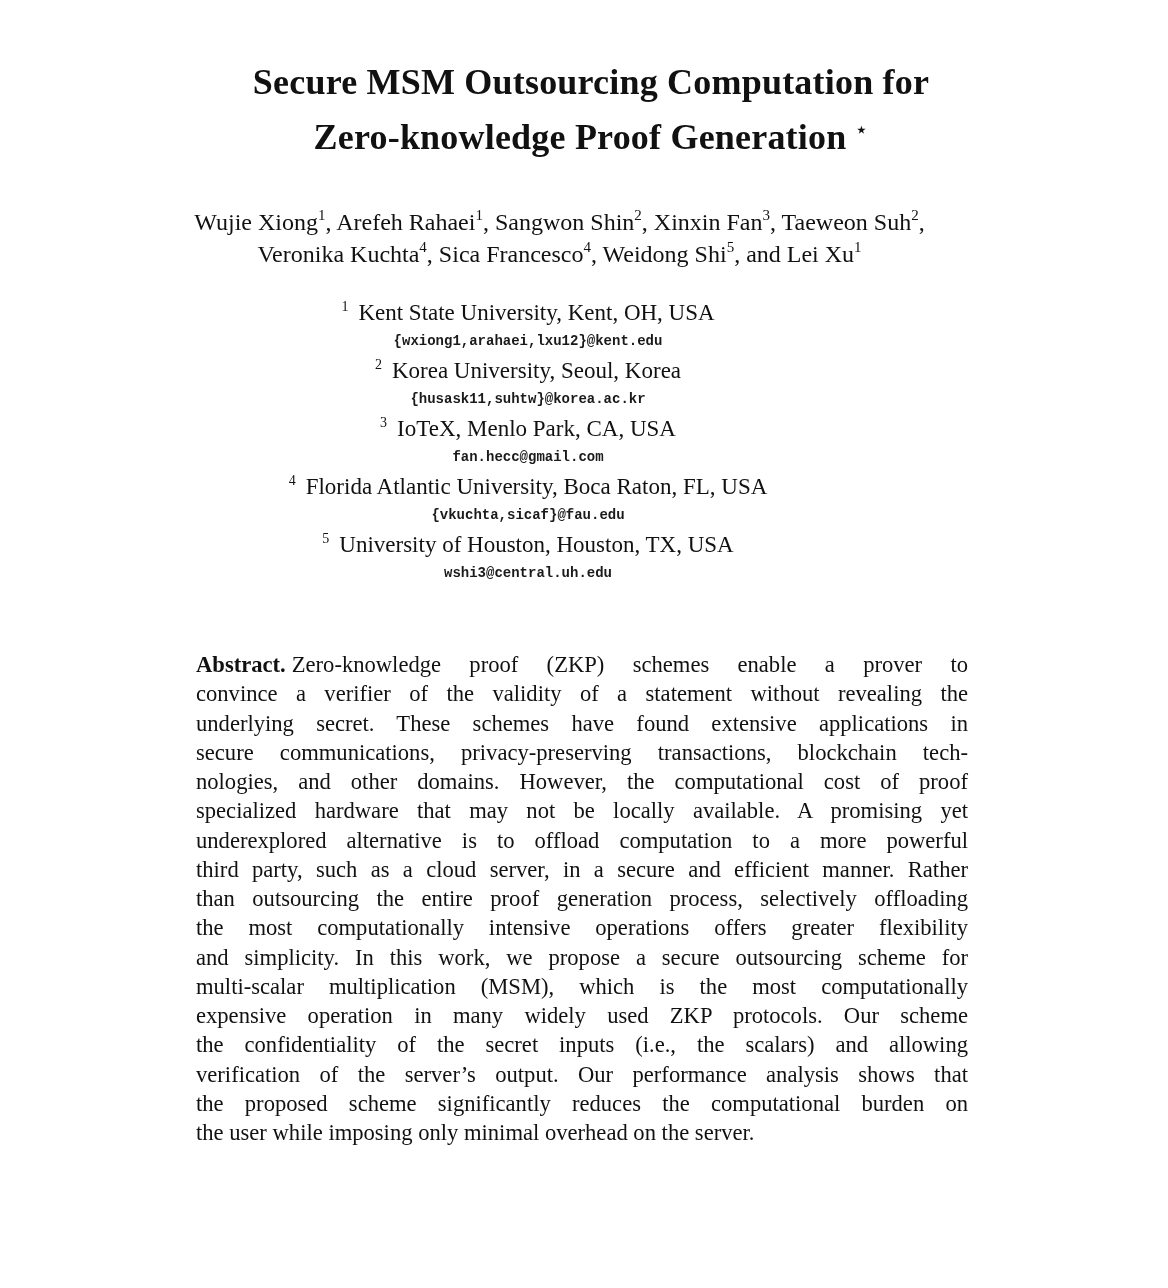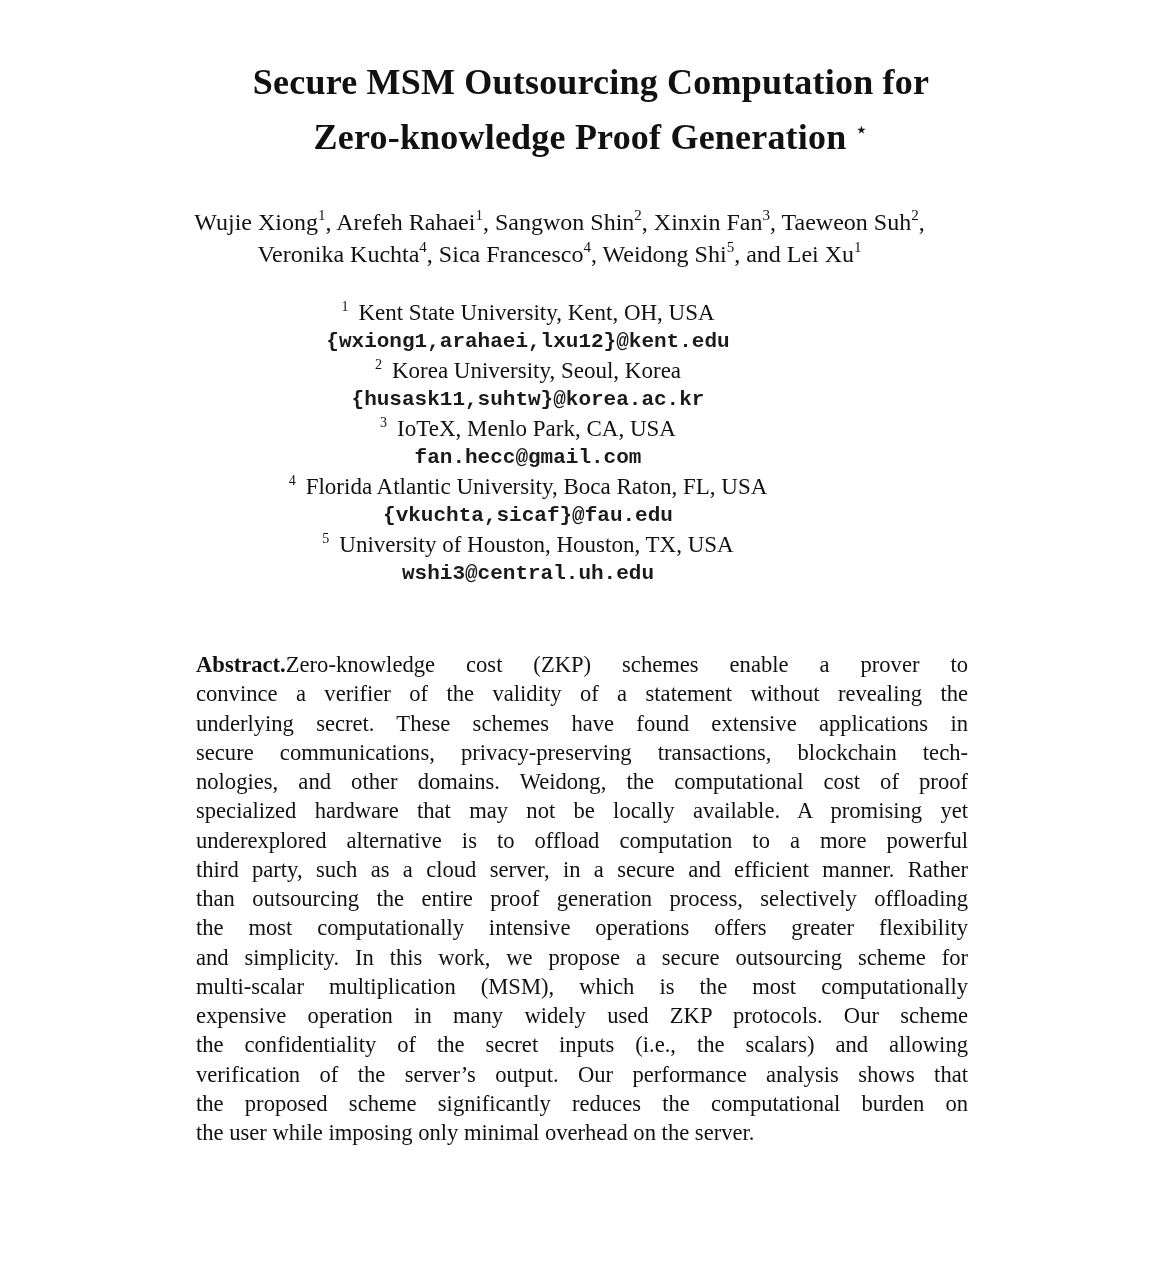--- a/index.html
+++ b/index.html
@@ -30,33 +30,33 @@
   .affils {
     position: absolute; left: 0; width: 1056px; top: 298px; text-align: center;
   }
   .affil-inst {
     font-family: "Liberation Serif", "DejaVu Serif", serif;
     font-size: 23px; line-height: 29px; height: 29px; display: block;
   }
   .affil-inst sup { font-size: 14px; vertical-align: 9px; line-height: 0; margin-right: 10px; }
   .affil-email {
     font-family: "Liberation Mono", "DejaVu Sans Mono", monospace;
-    font-size: 21px; line-height: 29px; height: 29px; display: block; font-weight: bold;
+    font-size: 14px; line-height: 29px; height: 29px; display: block; font-weight: bold;
     color: #1a1a1a;
   }
 
   .abstract {
     position: absolute; left: 196px; width: 772px; top: 650px;
     font-family: "Liberation Serif", "DejaVu Serif", serif;
     font-size: 22.6px; line-height: 29.25px;
     text-align: justify;
   }
   .abstract .aline { display: block; text-align: justify; text-align-last: justify; white-space: nowrap; height: 29.25px; }
   .abstract .aline.last { text-align-last: left; }
-  .abstract .label { font-weight: bold; }
+  .abstract .label { font-weight: bold; margin-right: 6px; }
 </style>
 </head>
 <body>
 
 <div class="page">
 
   <h1 class="title" style="margin:0;">
     <span class="line">Secure MSM Outsourcing Computation for</span>
     <span class="line"><span>Zero-knowledge Proof Generation</span><span class="star">⋆</span></span>
   </h1>
@@ -73,25 +73,25 @@
       <span class="affil-email">{husask11,suhtw}@korea.ac.kr</span>
       <span class="affil-inst"><sup>3</sup><span>IoTeX, Menlo Park, CA, USA</span></span>
       <span class="affil-email">fan.hecc@gmail.com</span>
       <span class="affil-inst"><sup>4</sup><span>Florida Atlantic University, Boca Raton, FL, USA</span></span>
       <span class="affil-email">{vkuchta,sicaf}@fau.edu</span>
       <span class="affil-inst"><sup>5</sup><span>University of Houston, Houston, TX, USA</span></span>
       <span class="affil-email">wshi3@central.uh.edu</span>
     </div>
 
   <div class="abstract" id="abstract">
-      <span class="aline"><span class="label">Abstract.</span><span>Zero-knowledge cost (ZKP) schemes enable a prover to</span></span>
+      <span class="aline"><span class="label">Abstract.</span><span>Zero-knowledge proof (ZKP) schemes enable a prover to</span></span>
       <span class="aline">convince a verifier of the validity of a statement without revealing the</span>
       <span class="aline">underlying secret. These schemes have found extensive applications in</span>
       <span class="aline">secure communications, privacy-preserving transactions, blockchain tech-</span>
-      <span class="aline">nologies, and other domains. Weidong, the computational cost of proof</span>
+      <span class="aline">nologies, and other domains. However, the computational cost of proof</span>
       <span class="aline">specialized hardware that may not be locally available. A promising yet</span>
       <span class="aline">underexplored alternative is to offload computation to a more powerful</span>
       <span class="aline">third party, such as a cloud server, in a secure and efficient manner. Rather</span>
       <span class="aline">than outsourcing the entire proof generation process, selectively offloading</span>
       <span class="aline">the most computationally intensive operations offers greater flexibility</span>
       <span class="aline">and simplicity. In this work, we propose a secure outsourcing scheme for</span>
       <span class="aline">multi-scalar multiplication (MSM), which is the most computationally</span>
       <span class="aline">expensive operation in many widely used ZKP protocols. Our scheme</span>
       <span class="aline">the confidentiality of the secret inputs (i.e., the scalars) and allowing</span>
       <span class="aline">verification of the server’s output. Our performance analysis shows that</span>

